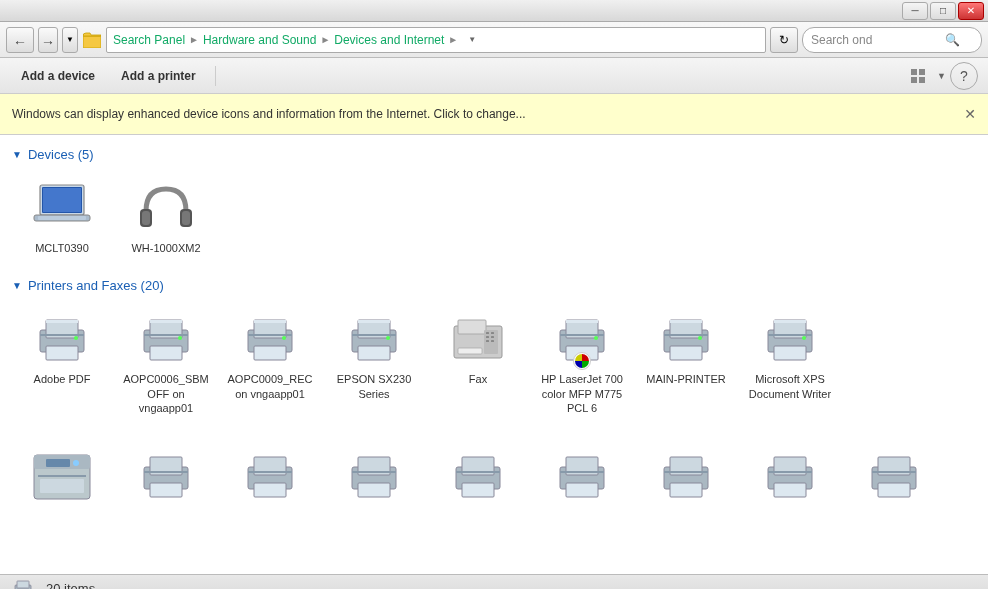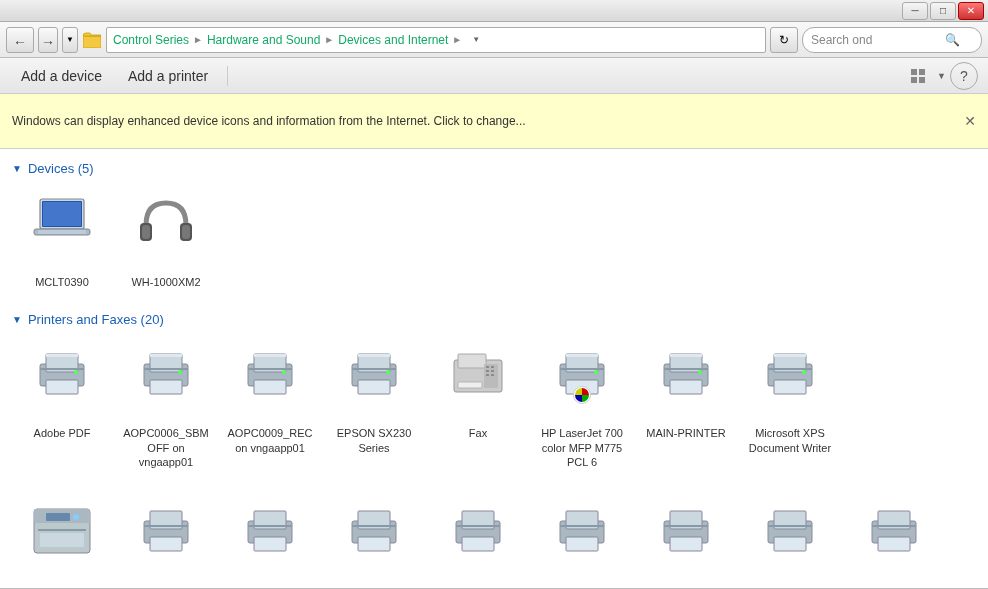--- a/index.html
+++ b/index.html
@@ -84,34 +84,34 @@
       border-bottom: 1px solid #ccc;
       gap: 4px;
     }
     .tool-btn {
       height: 28px;
       padding: 0 10px;
       background: transparent;
       border: 1px solid transparent;
       border-radius: 3px;
       cursor: pointer;
-      font-size: 14px;
+      font-size: 12px;
       color: #333;
-      display: flex; align-items: center; gap: 4px;
+      display: flex; align-items: center; gap: 4px; font-weight: bold;
     }
     .toolbar-sep { width: 1px; height: 20px; background: #ccc; margin: 0 4px; }
     .toolbar-right { margin-left: auto; display: flex; align-items: center; gap: 4px; }
     .view-btn { width: 28px; height: 28px; background: transparent; border: 1px solid transparent; border-radius: 3px; cursor: pointer; display: flex; align-items: center; justify-content: center; font-size: 14px; }
     .help-btn { width: 28px; height: 28px; background: transparent; border: 1px solid transparent; border-radius: 3px; cursor: pointer; display: flex; align-items: center; justify-content: center; font-size: 14px; color: #555; border: 1px solid #aaa; border-radius: 50%; }
 
     
     .info-banner {
       background: #ffffcc;
       border-bottom: 1px solid #ccc;
-      padding: 19px 12px;
+      padding: 12px 12px;
       font-size: 12px;
       color: #333;
       display: flex;
       align-items: center;
       justify-content: space-between;
       min-height: 28px;
     }
     .info-close { cursor: pointer; font-size: 14px; color: #666; background: none; border: none; }
 
     
@@ -165,21 +165,21 @@
     }
     .icon-img {
       width: 64px; height: 64px;
       display: flex; align-items: center; justify-content: center;
       position: relative;
     }
     .icon-label {
       text-align: center;
       font-size: 11px;
       color: #333;
-      margin-top: 20px;
+      margin-top: 0;
       line-height: 1.3;
       word-break: break-word;
     }
 
     
     .status-bar {
       height: 28px;
       background: linear-gradient(to bottom, #e8e8e8, #d8d8d8);
       border-top: 1px solid #bbb;
       display: flex;
@@ -212,21 +212,21 @@
   <div class="nav-dropdown">▼</div>
 
   <div style="width:20px;height:20px;display:flex;align-items:center;justify-content:center;">
     <svg width="18" height="16" viewBox="0 0 18 16">
       <rect x="0" y="4" width="18" height="12" rx="1" fill="#f5c842" stroke="#c8a000" stroke-width="0.8"></rect>
       <path d="M0 4 Q0 1 3 1 L7 1 L8 3 L18 3 L18 4 Z" fill="#f5c842" stroke="#c8a000" stroke-width="0.8"></path>
     </svg>
   </div>
 
   <div class="breadcrumb-bar">
-    <span class="breadcrumb-link">Control Series</span>
+    <span class="breadcrumb-link">Search Panel</span>
     <span class="breadcrumb-arrow">►</span>
     <span class="breadcrumb-link">Hardware and Sound</span>
     <span class="breadcrumb-arrow">►</span>
     <span class="breadcrumb-link">Devices and Internet</span>
     <span class="breadcrumb-arrow">►</span>
     <div class="bc-dropdown">▼</div>
   </div>
 
   <div class="refresh-btn">↻</div>
 

